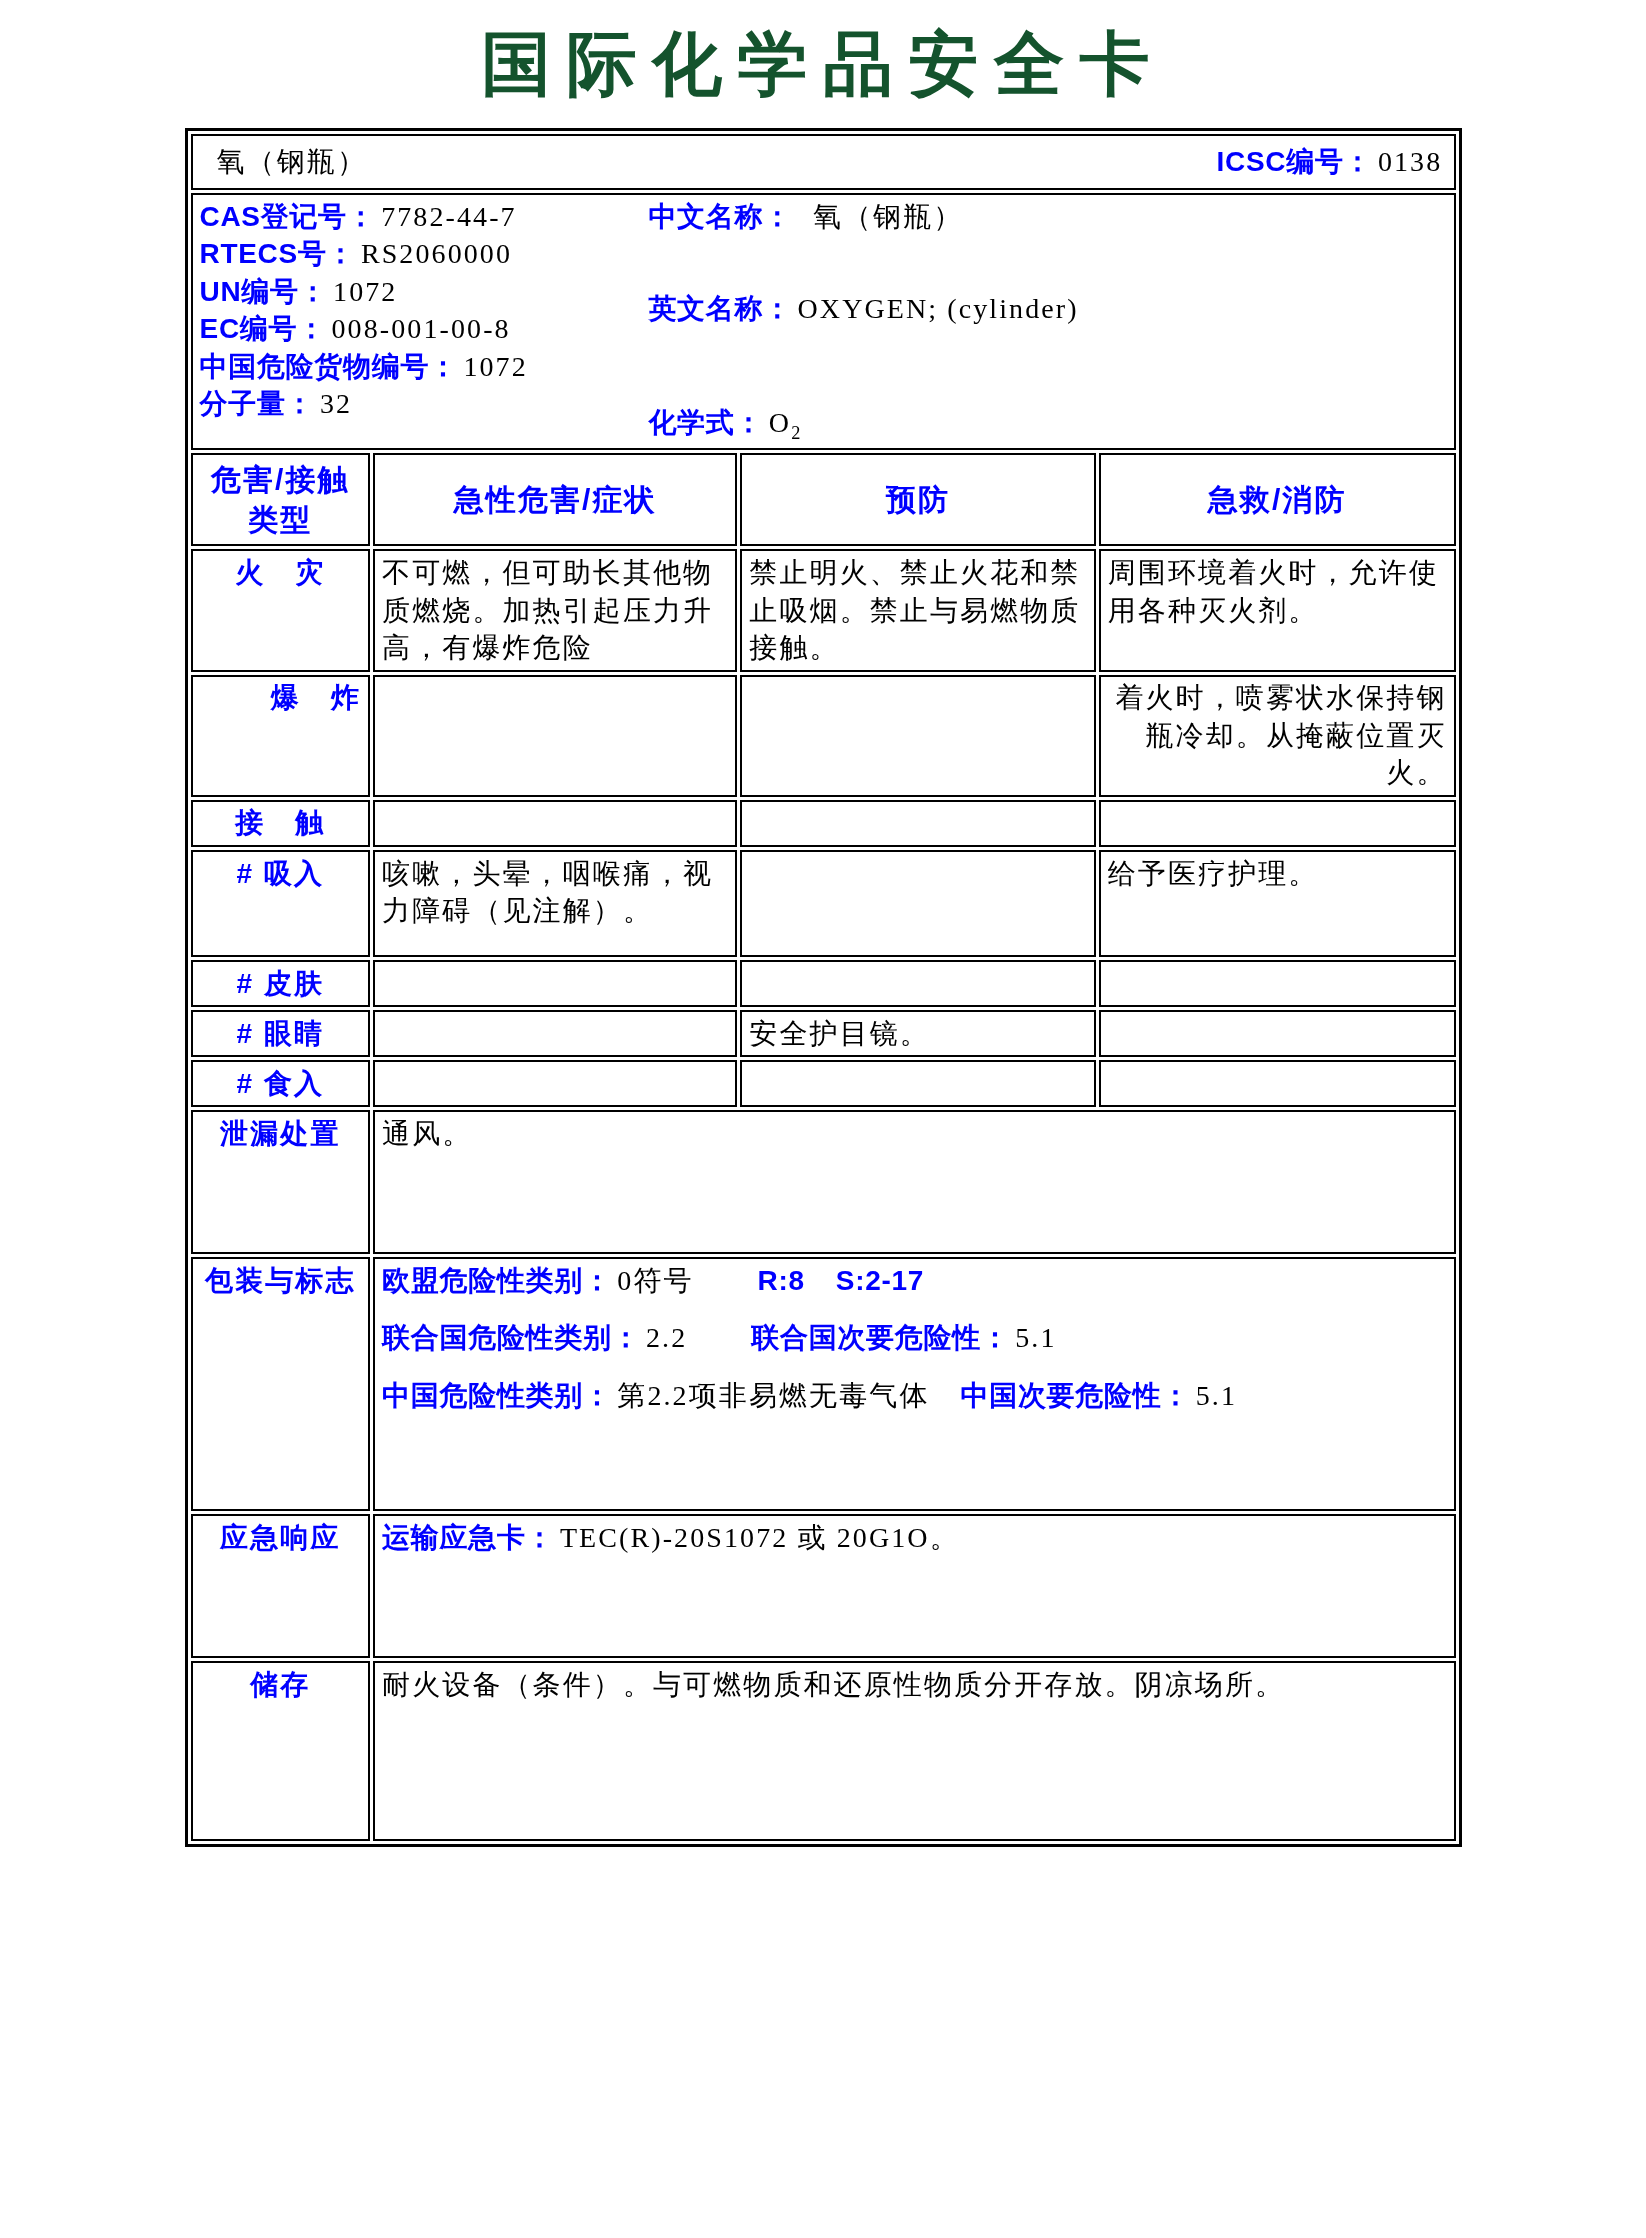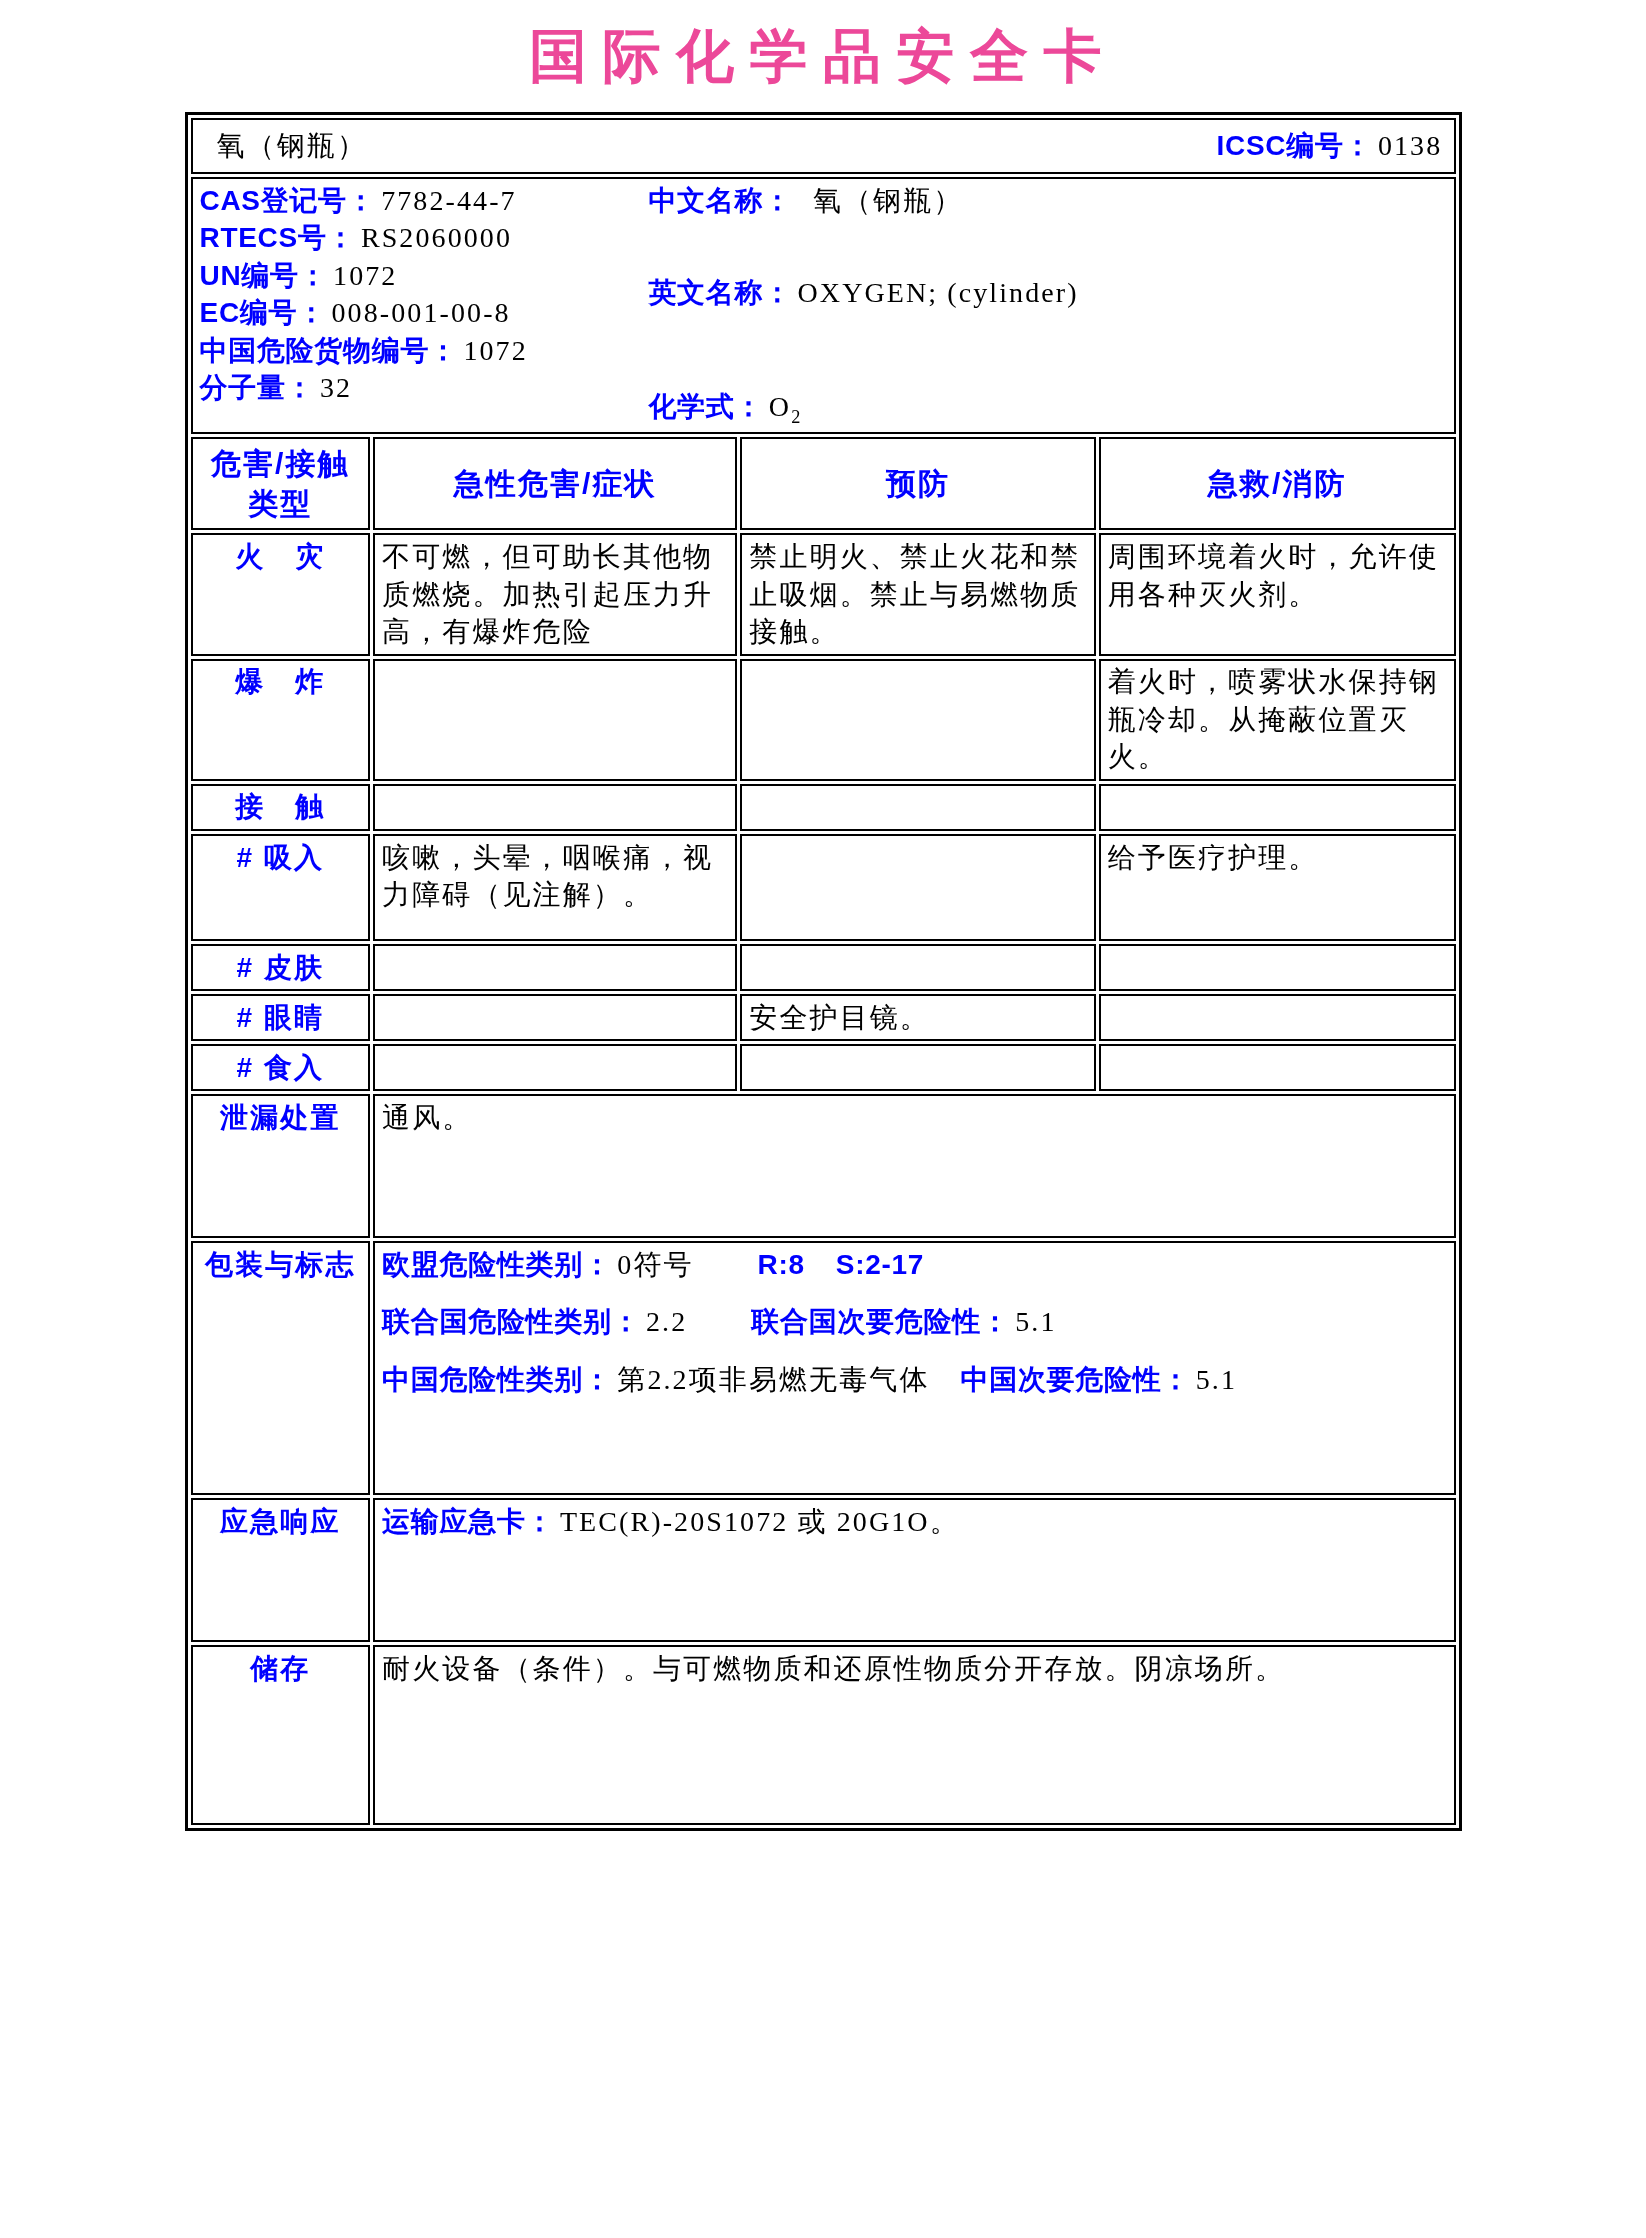--- a/index.html
+++ b/index.html
@@ -7,24 +7,24 @@
   body {
     width: 1646px;
     height: 2239px;
     background: #ffffff;
     font-family: "Liberation Serif", serif;
     color: #000;
   }
   .page-title {
     margin: 18.3px auto 15.5px auto;
     text-align: center;
-    color: #ec4899;
+    color: #14532d;
     font-family: "Liberation Sans", sans-serif;
     font-weight: bold;
-    font-size: 58px;
+    font-size: 70px;
     letter-spacing: 15.5px;
   }
   table.icsc {
     width: 1277px;
     margin: 0 auto;
     border: 3.5px solid #000;
     border-collapse: separate;
     border-spacing: 3.5px;
     table-layout: fixed;
     background: #fff;
@@ -62,21 +62,21 @@
     font-weight: bold;
     font-family: "Liberation Sans", sans-serif;
     font-size: 30px;
   }
   td.th-type { white-space: pre-line; }
 
   
   tr.r-strip  td { height: 56px; vertical-align: middle; }
   tr.r-head   td { height: 93px; }
   tr.r-fire   td { height: 104px; }
-  tr.r-expl   td { height: 104px; }
+  tr.r-expl   td { height: 104px; text-align: right; }
   tr.r-contact td { height: 38px; }
   tr.r-inhale td { height: 107px; }
   tr.r-skin   td { height: 39px; }
   tr.r-eyes   td { height: 38px; }
   tr.r-ingest td { height: 37px; }
   tr.r-spill  td { height: 144px; }
   tr.r-pack   td { height: 254px; }
   tr.r-emerg  td { height: 144px; }
   tr.r-store  td { height: 180px; }
 

